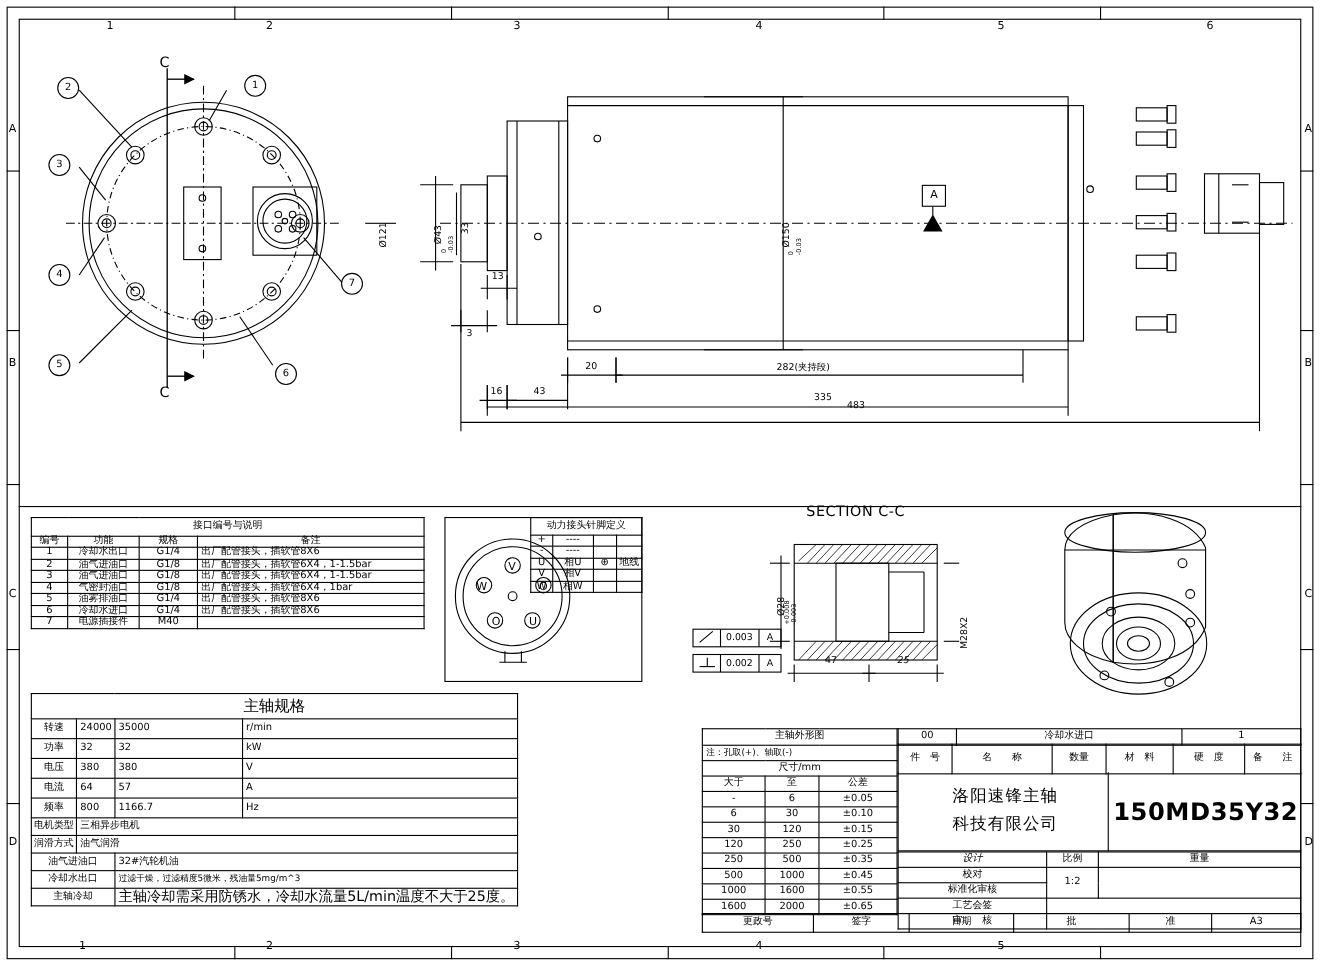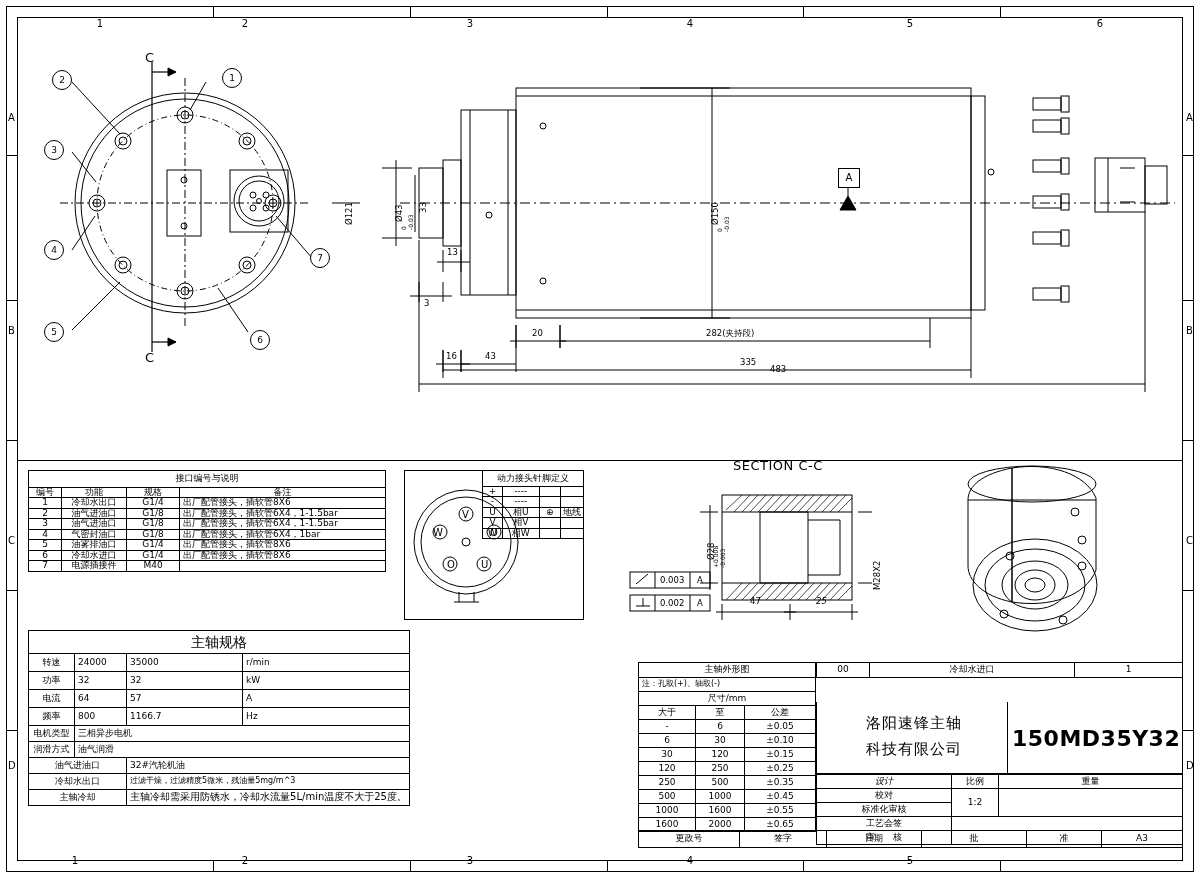--- a/index.html
+++ b/index.html
@@ -463,20 +463,26 @@
           <td class="lft" style="width:110px;">35000</td>
           <td class="lft">r/min</td>
         </tr>
     <tr>
           <td style="height:17px;">功率</td>
           <td class="lft">32</td>
           <td class="lft">32</td>
           <td class="lft">kW</td>
         </tr>
     <tr>
+          <td style="height:17px;">电压</td>
+          <td class="lft">380</td>
+          <td class="lft">380</td>
+          <td class="lft">V</td>
+        </tr>
+    <tr>
           <td style="height:17px;">电流</td>
           <td class="lft">64</td>
           <td class="lft">57</td>
           <td class="lft">A</td>
         </tr>
     <tr>
           <td style="height:17px;">频率</td>
           <td class="lft">800</td>
           <td class="lft">1166.7</td>
           <td class="lft">Hz</td>
@@ -492,21 +498,21 @@
     <tr>
           <td colspan="2" style="height:15px;">油气进油口</td>
           <td colspan="2" class="lft">32#汽轮机油</td>
         </tr>
     <tr>
           <td colspan="2" style="height:15px;">冷却水出口</td>
           <td colspan="2" class="lft" style="font-size:8px;">过滤干燥，过滤精度5微米，残油量5mg/m^3</td>
         </tr>
     <tr>
           <td colspan="2" style="height:15px;">主轴冷却</td>
-          <td colspan="2" class="lft" style="font-size:10px;">主轴冷却需采用防锈水，冷却水流量5L/min温度不大于25度。</td>
+          <td colspan="2" class="lft" style="font-size:13px;">主轴冷却需采用防锈水，冷却水流量5L/min温度不大于25度。</td>
         </tr>
   </tbody>
     </table>
 
   <table class="tbl" style="left:638px;top:662px;width:178px;">
     <tbody>
         <tr>
       <td colspan="3" style="height:14px;">主轴外形图</td>
     </tr>
     <tr>
@@ -566,20 +572,32 @@
   <table class="tbl" style="left:816px;top:662px;width:367px;">
     <tbody>
         <tr>
       <td style="width:48px;height:14px;margin-left:38px;">00</td>
       <td style="width:200px;">冷却水进口</td>
       <td>1</td>
     </tr>
   </tbody>
     </table>
 
+  <table class="tbl" style="left:816px;top:676px;width:367px;">
+    <tbody>
+        <tr>
+      <td style="width:44px;height:26px;">件　号</td>
+      <td style="width:86px;">名　　称</td>
+      <td style="width:44px;">数量</td>
+      <td style="width:56px;">材　料</td>
+      <td style="width:60px;">硬　度</td>
+      <td>备　　注</td>
+    </tr>
+  </tbody>
+    </table>
 
   <div style="position:absolute;left:816px;top:702px;width:192px;height:72px;border:1px solid #000;border-top:none;box-sizing:border-box;"></div>
   <div style="position:absolute;left:1008px;top:702px;width:175px;height:72px;border:1px solid #000;border-top:none;border-left:none;box-sizing:border-box;"></div>
   <div class="title-cn" style="left:866px;top:714px;">洛阳速锋主轴</div>
   <div class="title-cn" style="left:866px;top:740px;">科技有限公司</div>
   <div class="big" style="left:1012px;top:726px;">150MD35Y32</div>
 
   <table class="tbl" style="left:816px;top:774px;width:367px;">
     <tbody>
         <tr>

